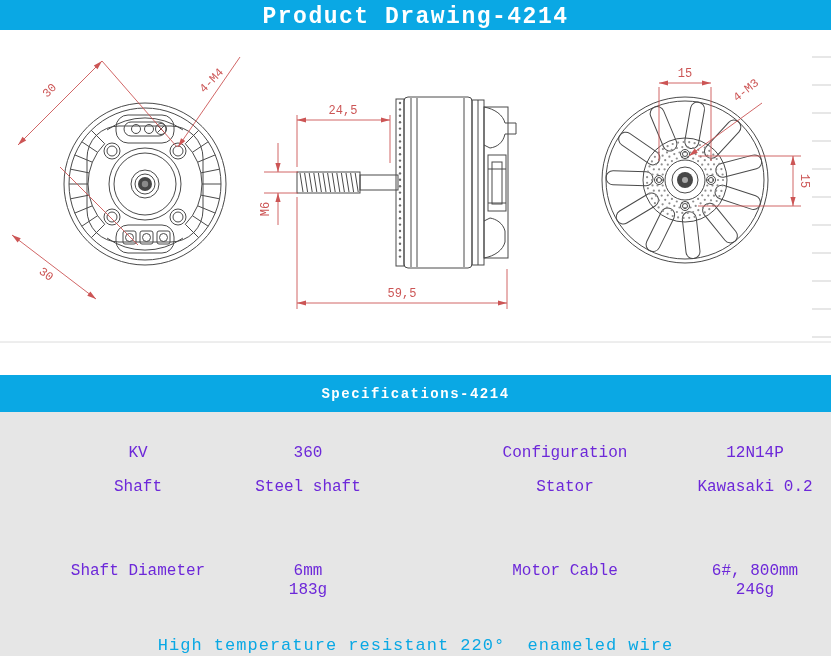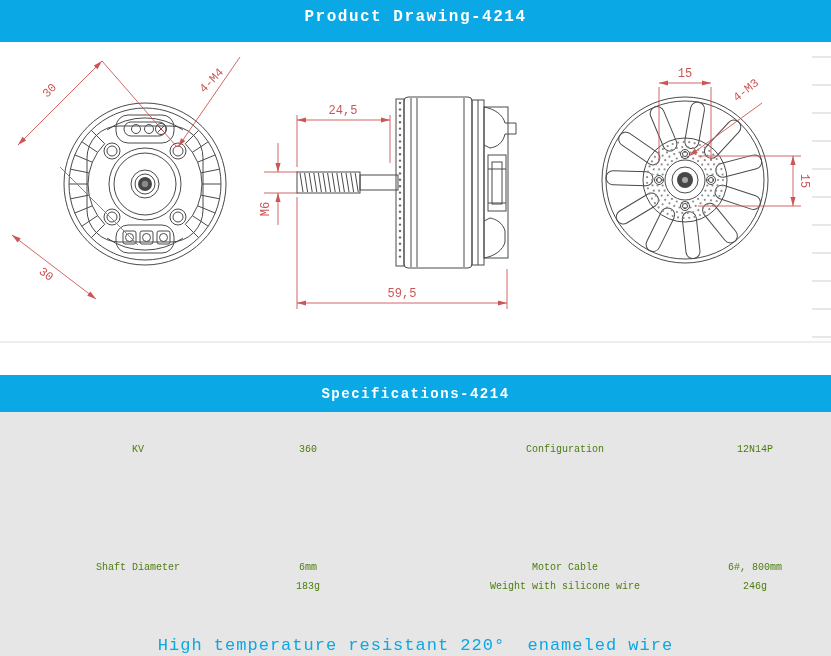--- a/index.html
+++ b/index.html
@@ -9,36 +9,36 @@
   }
   html,body{margin:0;padding:0}
   body{
     width:831px;height:656px;position:relative;background:#fff;overflow:hidden;
     font-family:"Liberation Mono","DejaVu Sans Mono",monospace;
   }
   .banner{
     position:absolute;left:0;width:100%;background:var(--accent);
     color:#fff;text-align:center;font-weight:bold;letter-spacing:1.5px;
   }
-  #banner-top{top:0;height:42px;line-height:34px;font-size:16px}
+  #banner-top{top:0;height:30px;line-height:34px;font-size:23px}
   #banner-specs{top:375px;height:37px;line-height:38px;font-size:14px}
 
   #drawing-svg{position:absolute;top:35px;left:0}
   .ln{stroke:#4a4a4a;stroke-width:1;fill:none}
   .dim{stroke:var(--dimred);stroke-width:0.9;fill:none}
   .dimfill{fill:var(--dimred);stroke:none}
   text{font-family:"Liberation Mono","DejaVu Sans Mono",monospace;font-size:12px;fill:var(--dimred)}
   .faint{stroke:#cfcfcf;stroke-width:1}
   .hair{stroke:#dcdcdc;stroke-width:1}
 
   #specs-panel{position:absolute;top:412px;left:0;width:100%;height:244px;background:var(--panel)}
   .spec-row{position:absolute;left:0;width:100%;height:18px}
   .spec-cell{
     position:absolute;transform:translateX(-50%);white-space:nowrap;
-    font-size:10px;color:#4d7c0f;text-align:right;
+    font-size:16px;color:#6d28d9;text-align:right;
   }
   .c1{left:138px}.c2{left:308px}.c3{left:565px}.c4{left:755px}
   #footer-note{
     position:absolute;left:0;width:100%;bottom:1px;text-align:center;
     font-size:17px;font-weight:normal;letter-spacing:1px;color:var(--accent);
     white-space:pre;
   }
 </style>
 </head>
 <body>
@@ -442,25 +442,30 @@
   <span>Specifications-4214</span>
 </div>
 
 <div id="specs-panel">
   <div class="spec-row" style="top:32px">
     <span class="spec-cell c1">KV</span>
     <span class="spec-cell c2">360</span>
     <span class="spec-cell c3">Configuration</span>
     <span class="spec-cell c4">12N14P</span>
   </div>
+  <div class="spec-row" style="top:66px">
+    <span class="spec-cell c1">Shaft</span>
+    <span class="spec-cell c2">Steel shaft</span>
+    <span class="spec-cell c3">Stator</span>
+    <span class="spec-cell c4">Kawasaki 0.2</span>
+  </div>
   <div class="spec-row" style="top:150px">
     <span class="spec-cell c1">Shaft Diameter</span>
     <span class="spec-cell c2">6mm</span>
     <span class="spec-cell c3">Motor Cable</span>
     <span class="spec-cell c4">6#, 800mm</span>
   </div>
   <div class="spec-row" style="top:169px">
     <span class="spec-cell c2">183g</span>
-    <span class="spec-cell c3">Weight with silicone wire</span>
     <span class="spec-cell c4">246g</span>
   </div>
   <div id="footer-note">High temperature resistant 220°  enameled wire</div>
 </div>
 
 </body></html>

